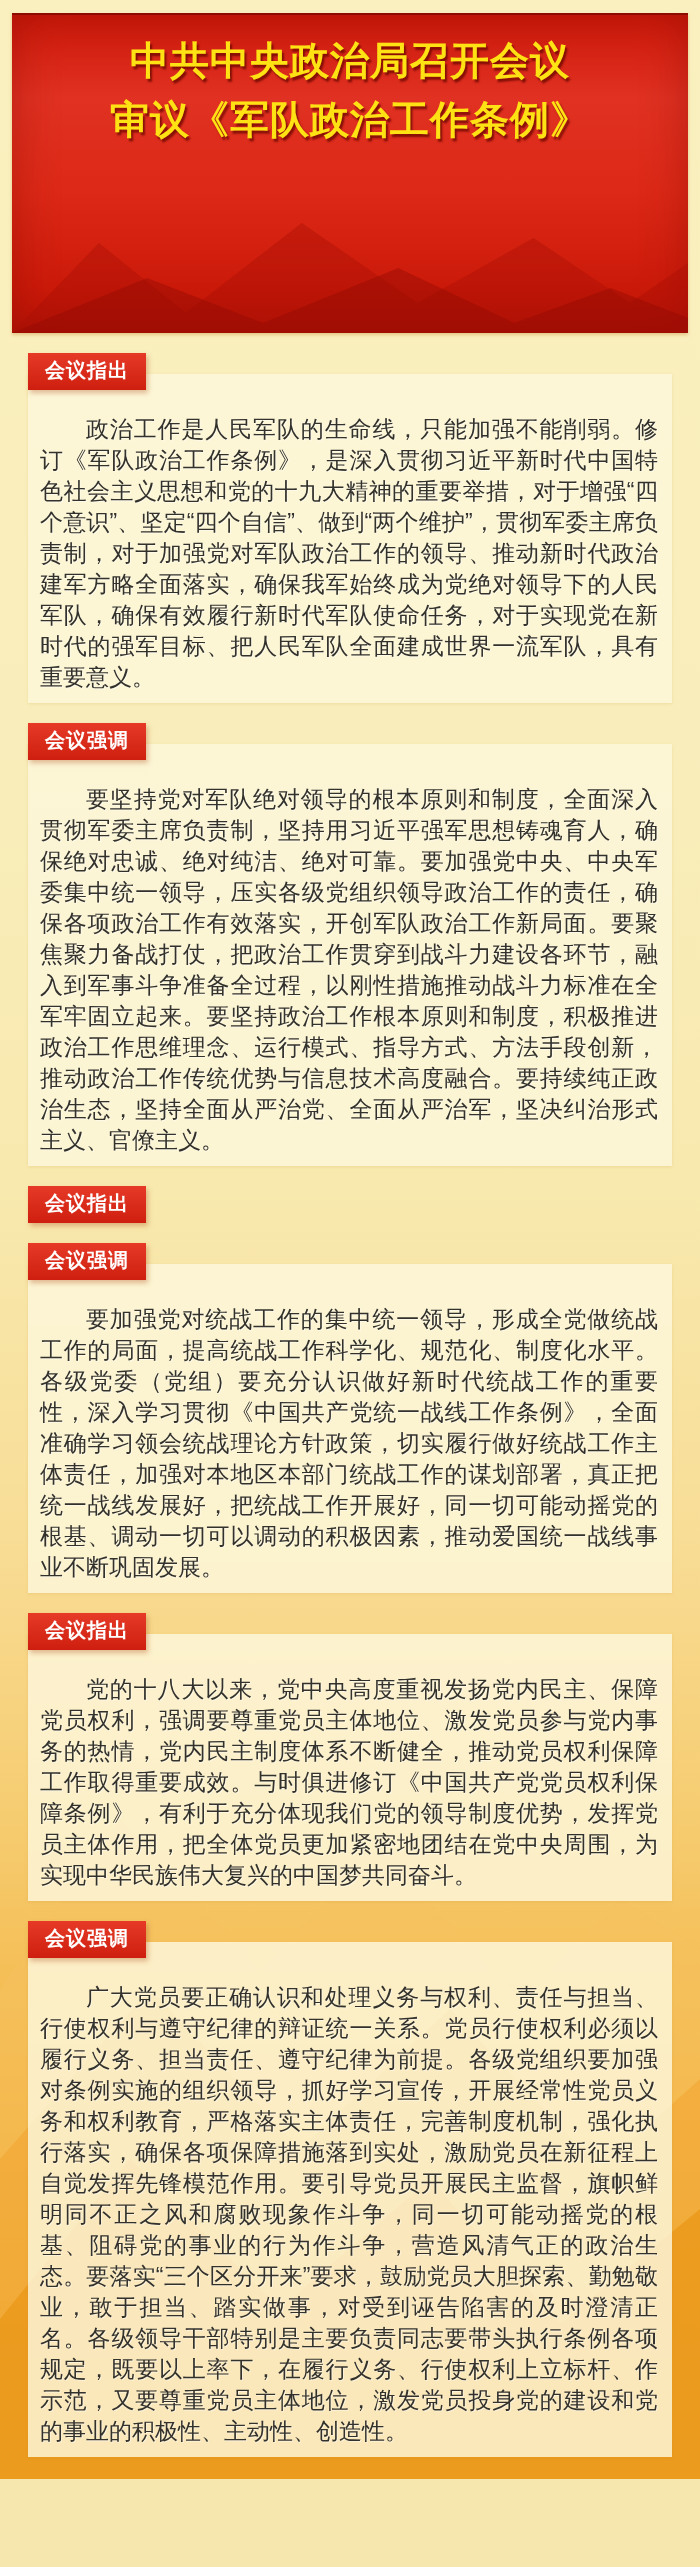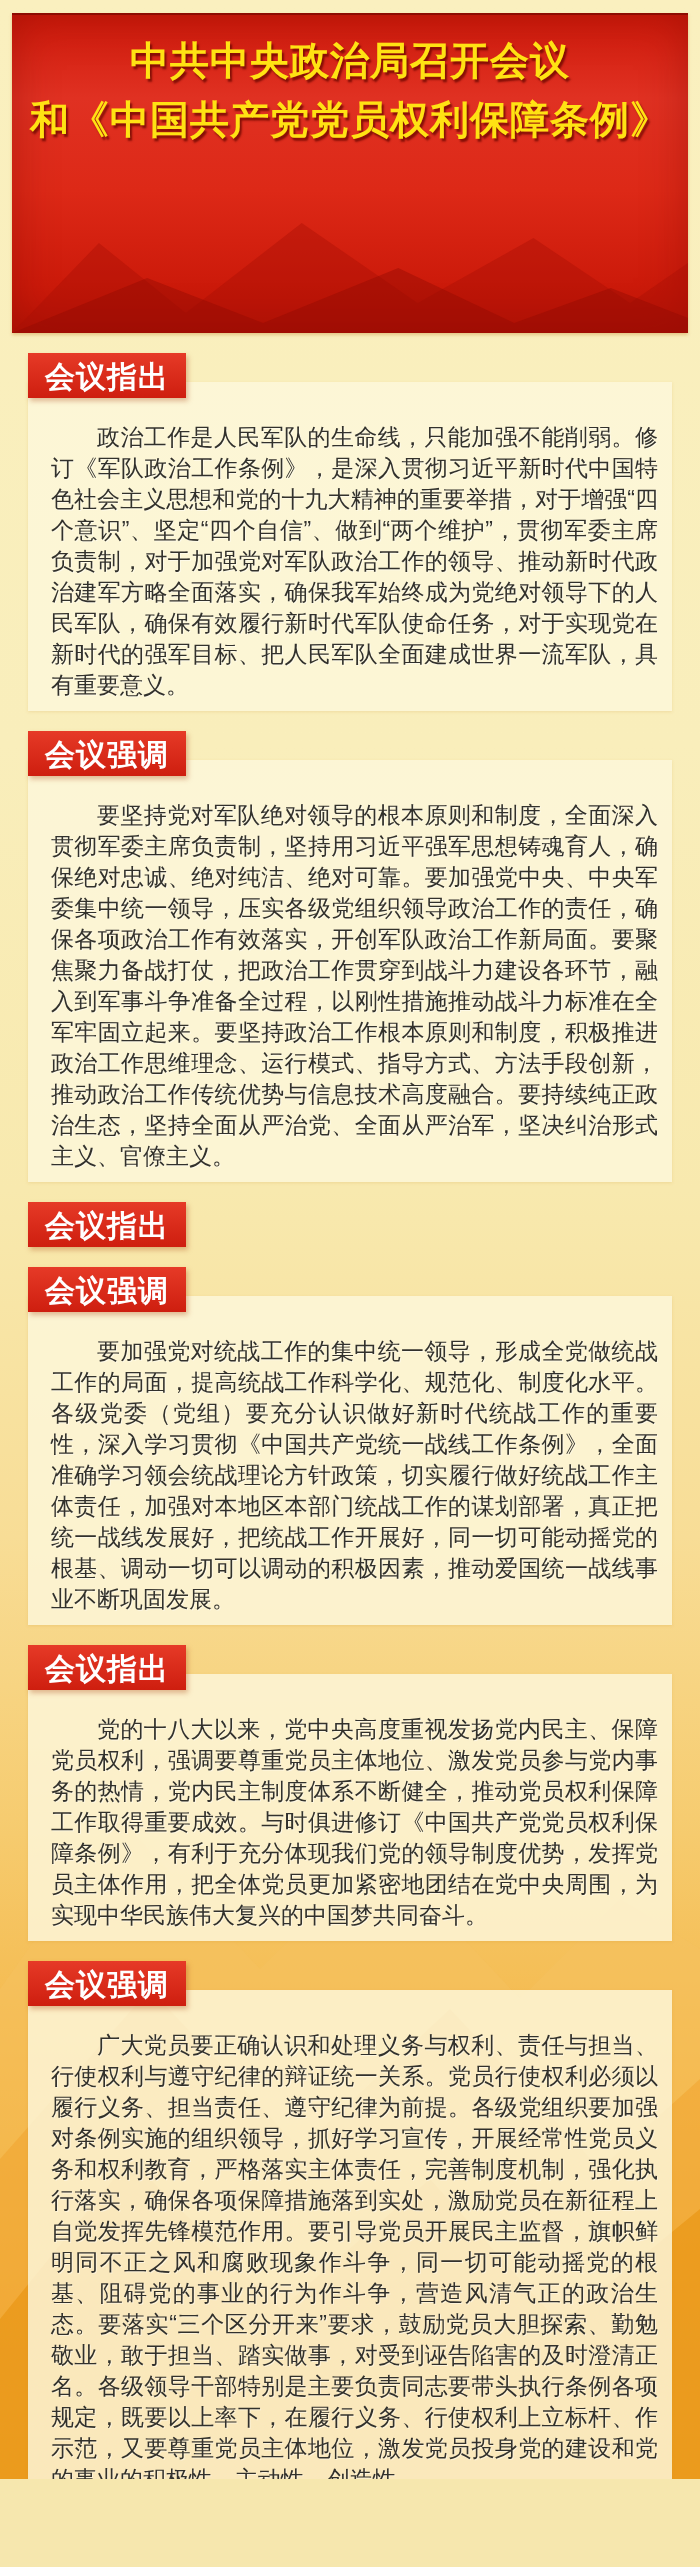--- a/index.html
+++ b/index.html
@@ -45,31 +45,31 @@
     margin:24px 36px 0;
     font-size:23px; line-height:31px;
     color:#32312c; text-align:justify; text-indent:2em;
     text-shadow:1px 1px 0 rgba(255,255,255,.45);
   }
 
   .section{ position:relative; z-index:1; margin:20px 28px 0; }
   .badge{
     position:relative; z-index:2;
     display:inline-block;
-    font-size:30px; font-weight:bold; color:#ffffff;
-    padding:4px 17px 0;
+    font-size:20px; font-weight:bold; color:#ffffff;
+    padding:4px 17px 6px;
     background:linear-gradient(180deg,#e63a27 0%,#ce1e0f 100%);
     box-shadow:2px 3px 5px rgba(170,70,20,.35);
     letter-spacing:1px;
   }
   .card{
     position:relative; z-index:1;
     margin-top:-16px;
     background:rgba(253,247,218,.84);
-    padding:40px 14px 10px 23px;
+    padding:40px 14px 10px 12px;
     box-shadow:0 1px 3px rgba(200,140,40,.18);
   }
   .card p{
     font-size:23px; line-height:31px;
     color:#32312c; text-align:justify; text-indent:2em;
     text-shadow:1px 1px 0 rgba(255,255,255,.45);
   }
 </style>
 </head>
 <body>
@@ -81,21 +81,21 @@
     <polygon points="0,640 150,470 300,630 450,490 600,650 700,560 700,960 0,960" fill="#f0a42f" opacity="0.55"></polygon>
     <polygon points="0,800 130,640 280,790 430,660 560,805 700,690 700,960 0,960" fill="#e8920f" opacity="0.6"></polygon>
   </svg>
 
   <div class="banner">
     <svg class="banner-mountains" viewBox="0 0 700 150" preserveAspectRatio="none" aria-hidden="true">
       <polygon points="0,150 90,60 180,130 300,40 420,120 540,55 640,120 700,80 700,150" fill="#a80e04" opacity="0.4"></polygon>
       <polygon points="0,150 140,95 260,140 400,85 520,140 620,105 700,135 700,150" fill="#8f0a02" opacity="0.4"></polygon>
     </svg>
     <div class="banner-line">中共中央政治局召开会议</div>
-    <div class="banner-line">和《中国共产党党员权利保障条例》</div>
+    <div class="banner-line">审议《军队政治工作条例》</div>
   </div>
 
 
   <section class="section">
     <div class="badge">会议指出</div>
     <div class="card">
       <p>政治工作是人民军队的生命线，只能加强不能削弱。修订《军队政治工作条例》，是深入贯彻习近平新时代中国特色社会主义思想和党的十九大精神的重要举措，对于增强“四个意识”、坚定“四个自信”、做到“两个维护”，贯彻军委主席负责制，对于加强党对军队政治工作的领导、推动新时代政治建军方略全面落实，确保我军始终成为党绝对领导下的人民军队，确保有效履行新时代军队使命任务，对于实现党在新时代的强军目标、把人民军队全面建成世界一流军队，具有重要意义。</p>
     </div>
   </section>
 

